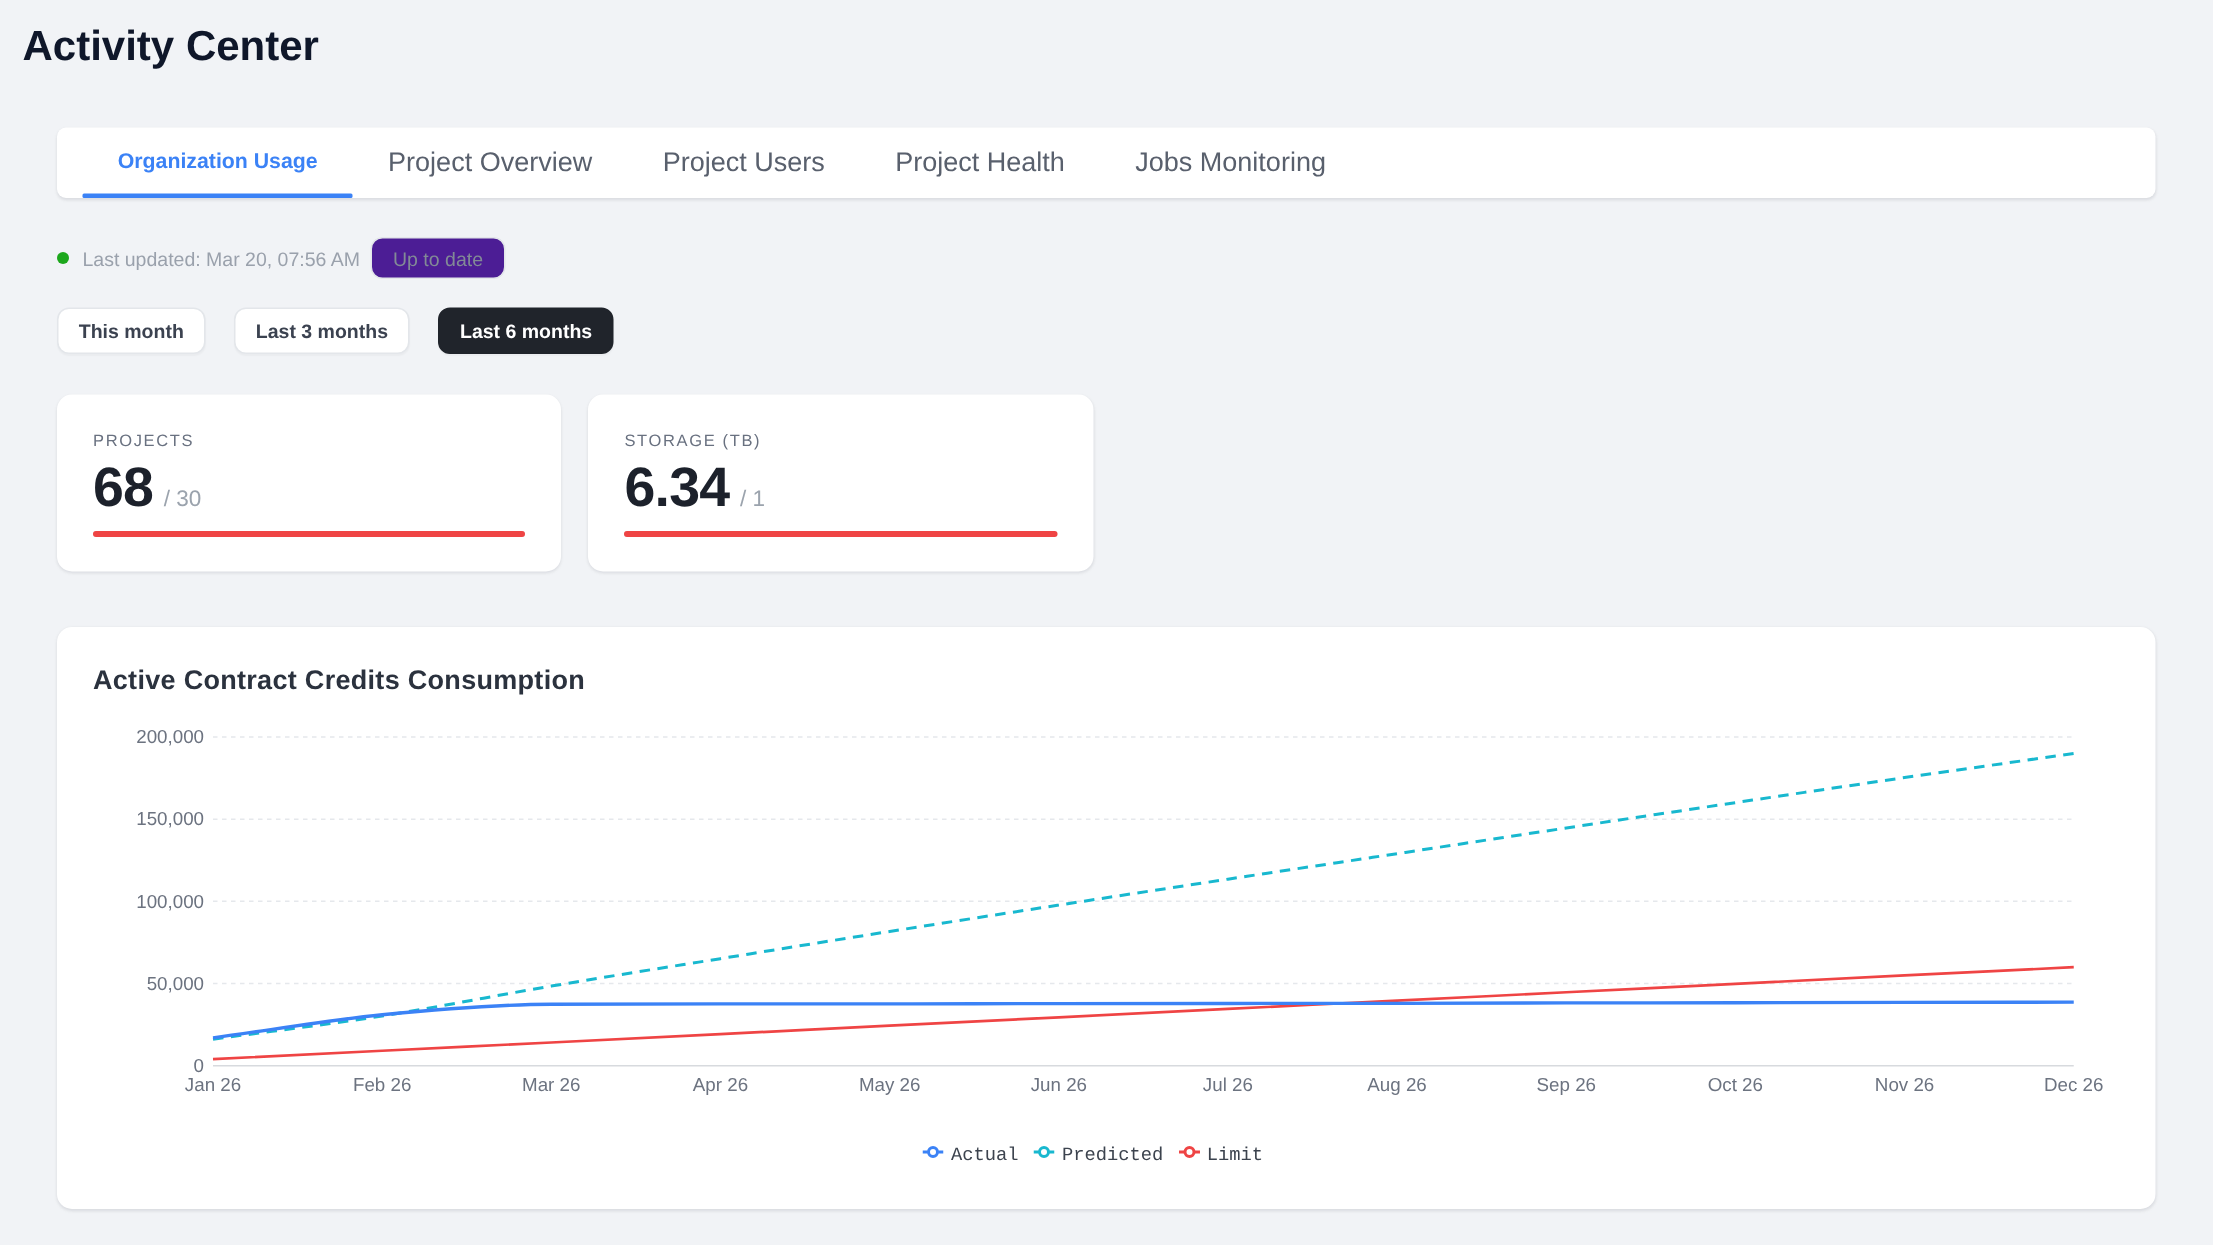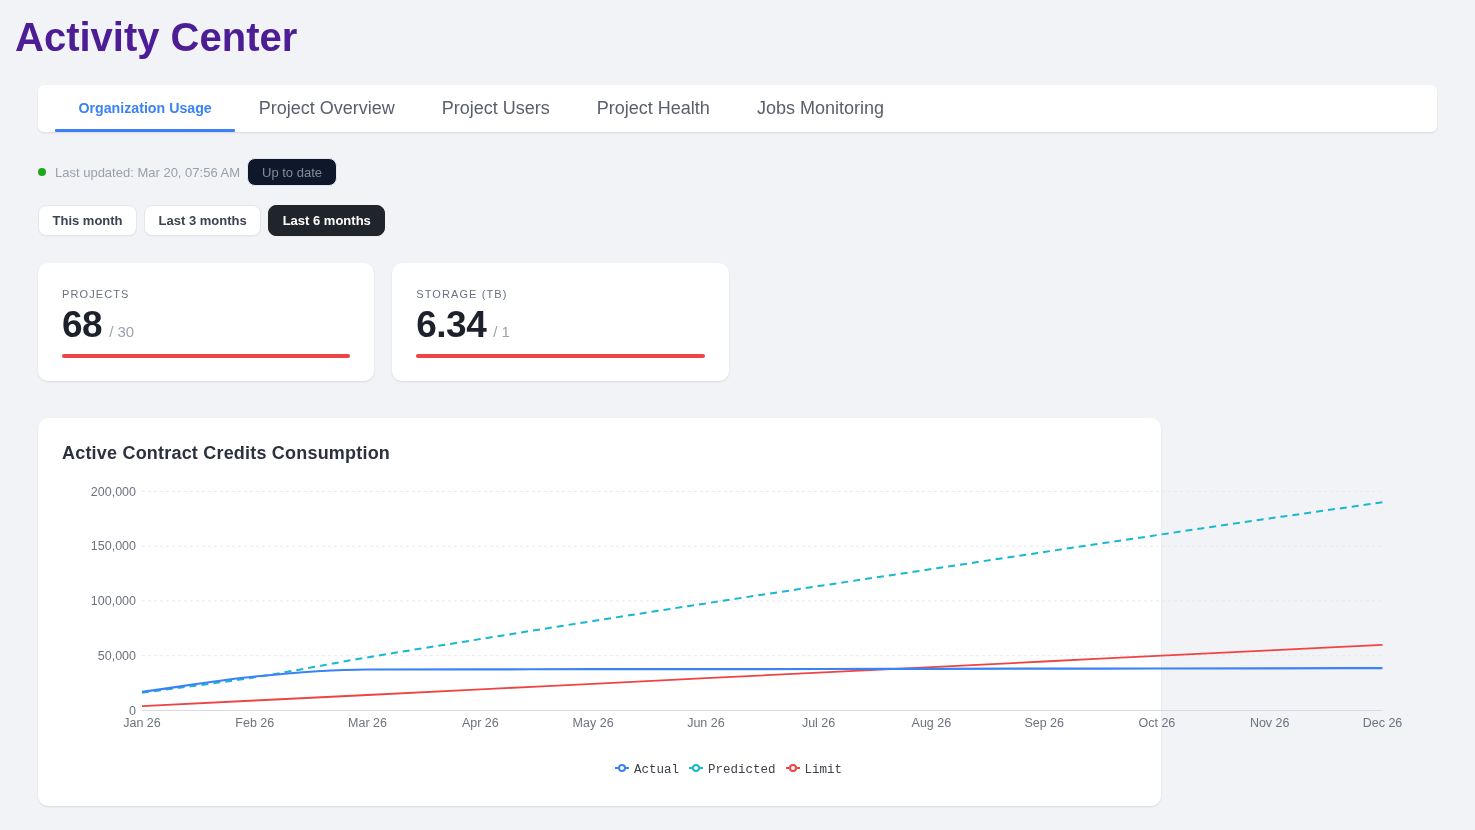--- a/index.html
+++ b/index.html
@@ -1,37 +1,37 @@
 <!DOCTYPE html>
 <html><head>
 <meta charset="utf-8">
 <style>
   * { margin:0; padding:0; box-sizing:border-box; }
   html,body { width:1475px; height:830px; background:#f1f3f6; font-family:"Liberation Sans", sans-serif; position:relative; overflow:hidden; }
-  h1 { position:absolute; left:15px; top:15px; font-size:40px; font-weight:600; color:#4c1d95; letter-spacing:0; }
+  h1 { position:absolute; left:15px; top:15px; font-size:28px; font-weight:600; color:#0f172a; letter-spacing:0; }
   .tabbar { position:absolute; left:38px; top:85px; width:1399px; height:47px; background:#fff; border-radius:6px; box-shadow:0 1px 2px rgba(16,24,40,.06), 0 1px 3px rgba(16,24,40,.05); display:flex; align-items:center; padding:0 17px; }
   .tab { position:relative; height:47px; line-height:47px; padding:0 23.5px; font-size:18px; color:#59606d; white-space:nowrap; }
   .tab.active { color:#3b82f6; font-weight:700; font-size:14.2px; }
   .tab.active::after { content:""; position:absolute; left:0; right:0; bottom:0; height:3px; background:#3b82f6; border-radius:1px; }
   .statusrow { position:absolute; left:38px; top:158px; height:28px; display:flex; align-items:center; }
   .dot { width:8px; height:8px; border-radius:50%; background:#1ca71c; margin-right:9px; }
   .lastupd { font-size:13px; color:#9aa1ac; }
-  .chip { margin-left:7px; height:28px; padding:0 14px; border:1px solid #e3e6ea; background:#0f172a; border-radius:8px; font-size:13px; color:#828a96; display:flex; align-items:center; }
-  .btnrow { position:absolute; left:38px; top:205px; display:flex; gap:7px; }
+  .chip { margin-left:7px; height:28px; padding:0 14px; border:1px solid #e3e6ea; background:#4c1d95; border-radius:8px; font-size:13px; color:#828a96; display:flex; align-items:center; }
+  .btnrow { position:absolute; left:38px; top:205px; display:flex; gap:19px; }
   .btn { height:31px; padding:0 13.5px; background:#fff; border:1px solid #e3e6ea; border-radius:8px; font-size:13px; font-weight:700; color:#3b4250; display:flex; align-items:center; box-shadow:0 1px 1px rgba(16,24,40,.03); }
   .btn.dark { background:#20242b; border-color:#20242b; color:#fff; }
   .cards { position:absolute; left:38px; top:263px; width:1399px; display:flex; gap:18px; }
   .card { background:#fff; border-radius:10px; box-shadow:0 1px 2px rgba(16,24,40,.06), 0 1px 3px rgba(16,24,40,.05); width:336.25px; height:118px; padding:24px; position:relative; }
   .card .lbl { font-size:11px; font-weight:500; letter-spacing:1.1px; color:#697180; margin-top:1px; }
   .numline { position:absolute; left:24px; top:41px; display:flex; align-items:baseline; }
   .big { font-size:37px; font-weight:700; color:#1c212b; letter-spacing:-0.5px; }
   .den { font-size:15px; color:#9ba3ad; margin-left:7px; }
   .track { position:absolute; left:24px; right:24px; top:91px; height:4px; border-radius:2px; background:#e8eaed; }
   .fill { position:absolute; left:0; top:0; height:4px; border-radius:2px; }
-  .chartcard { position:absolute; left:38px; top:418px; width:1123px; height:388px; background:#fff; border-radius:10px; box-shadow:0 1px 2px rgba(16,24,40,.06), 0 1px 3px rgba(16,24,40,.05); }
+  .chartcard { position:absolute; left:38px; top:418px; width:1399px; height:388px; background:#fff; border-radius:10px; box-shadow:0 1px 2px rgba(16,24,40,.06), 0 1px 3px rgba(16,24,40,.05); }
   .charttitle { position:absolute; left:24px; top:25px; font-size:18px; font-weight:700; color:#2b323e; letter-spacing:0.2px; }
   .legend { position:absolute; left:-9px; top:345px; width:1399px; display:flex; justify-content:center; align-items:center; }
   .legitem { display:flex; align-items:flex-start; margin:0 5px;font-family:Liberation Mono, monospace; }
   .legitem svg { margin-right:5px; }
   .legitem span { font-size:12.5px; color:#3c434e; }
 </style>
 </head>
 <body>
   <h1>Activity Center</h1>
 

